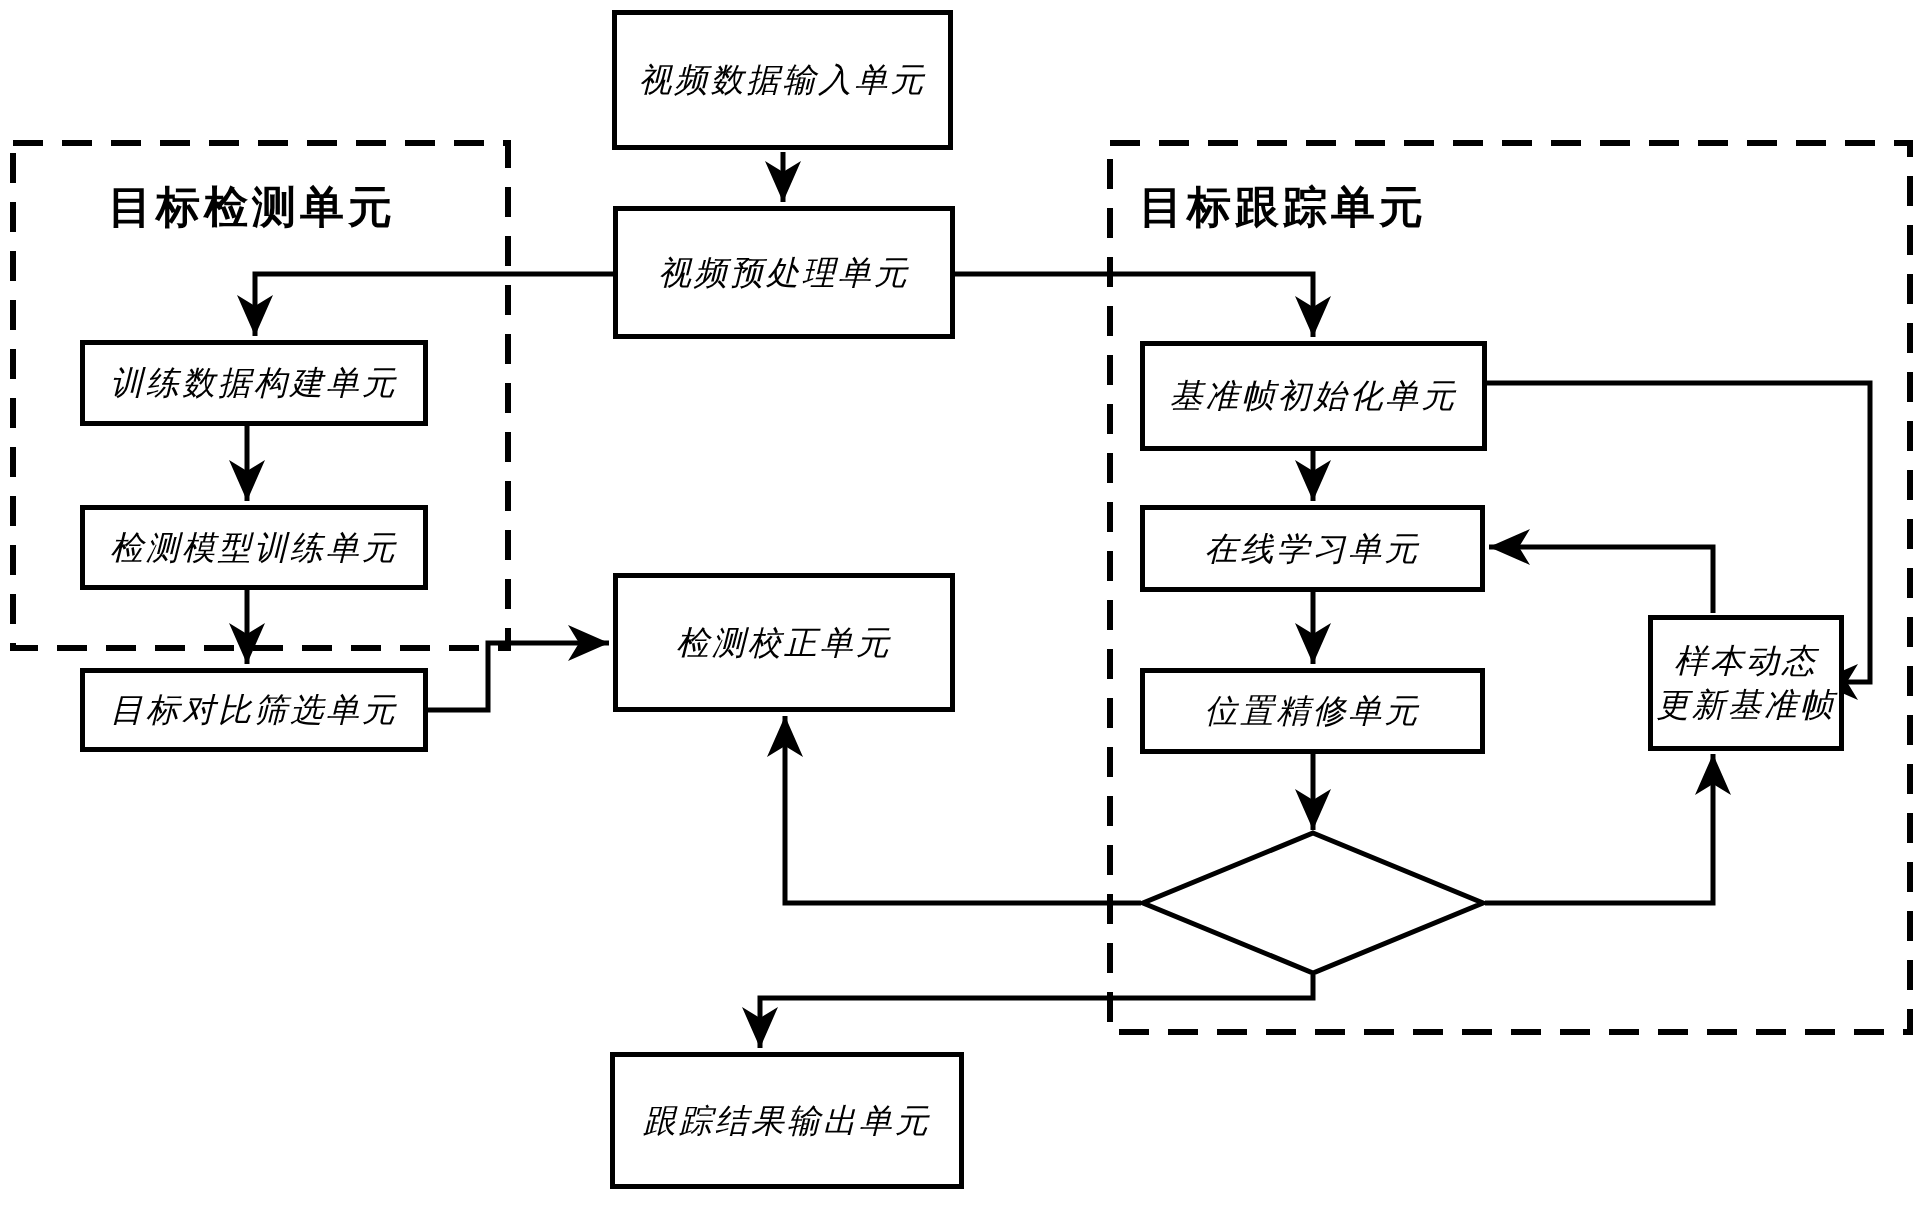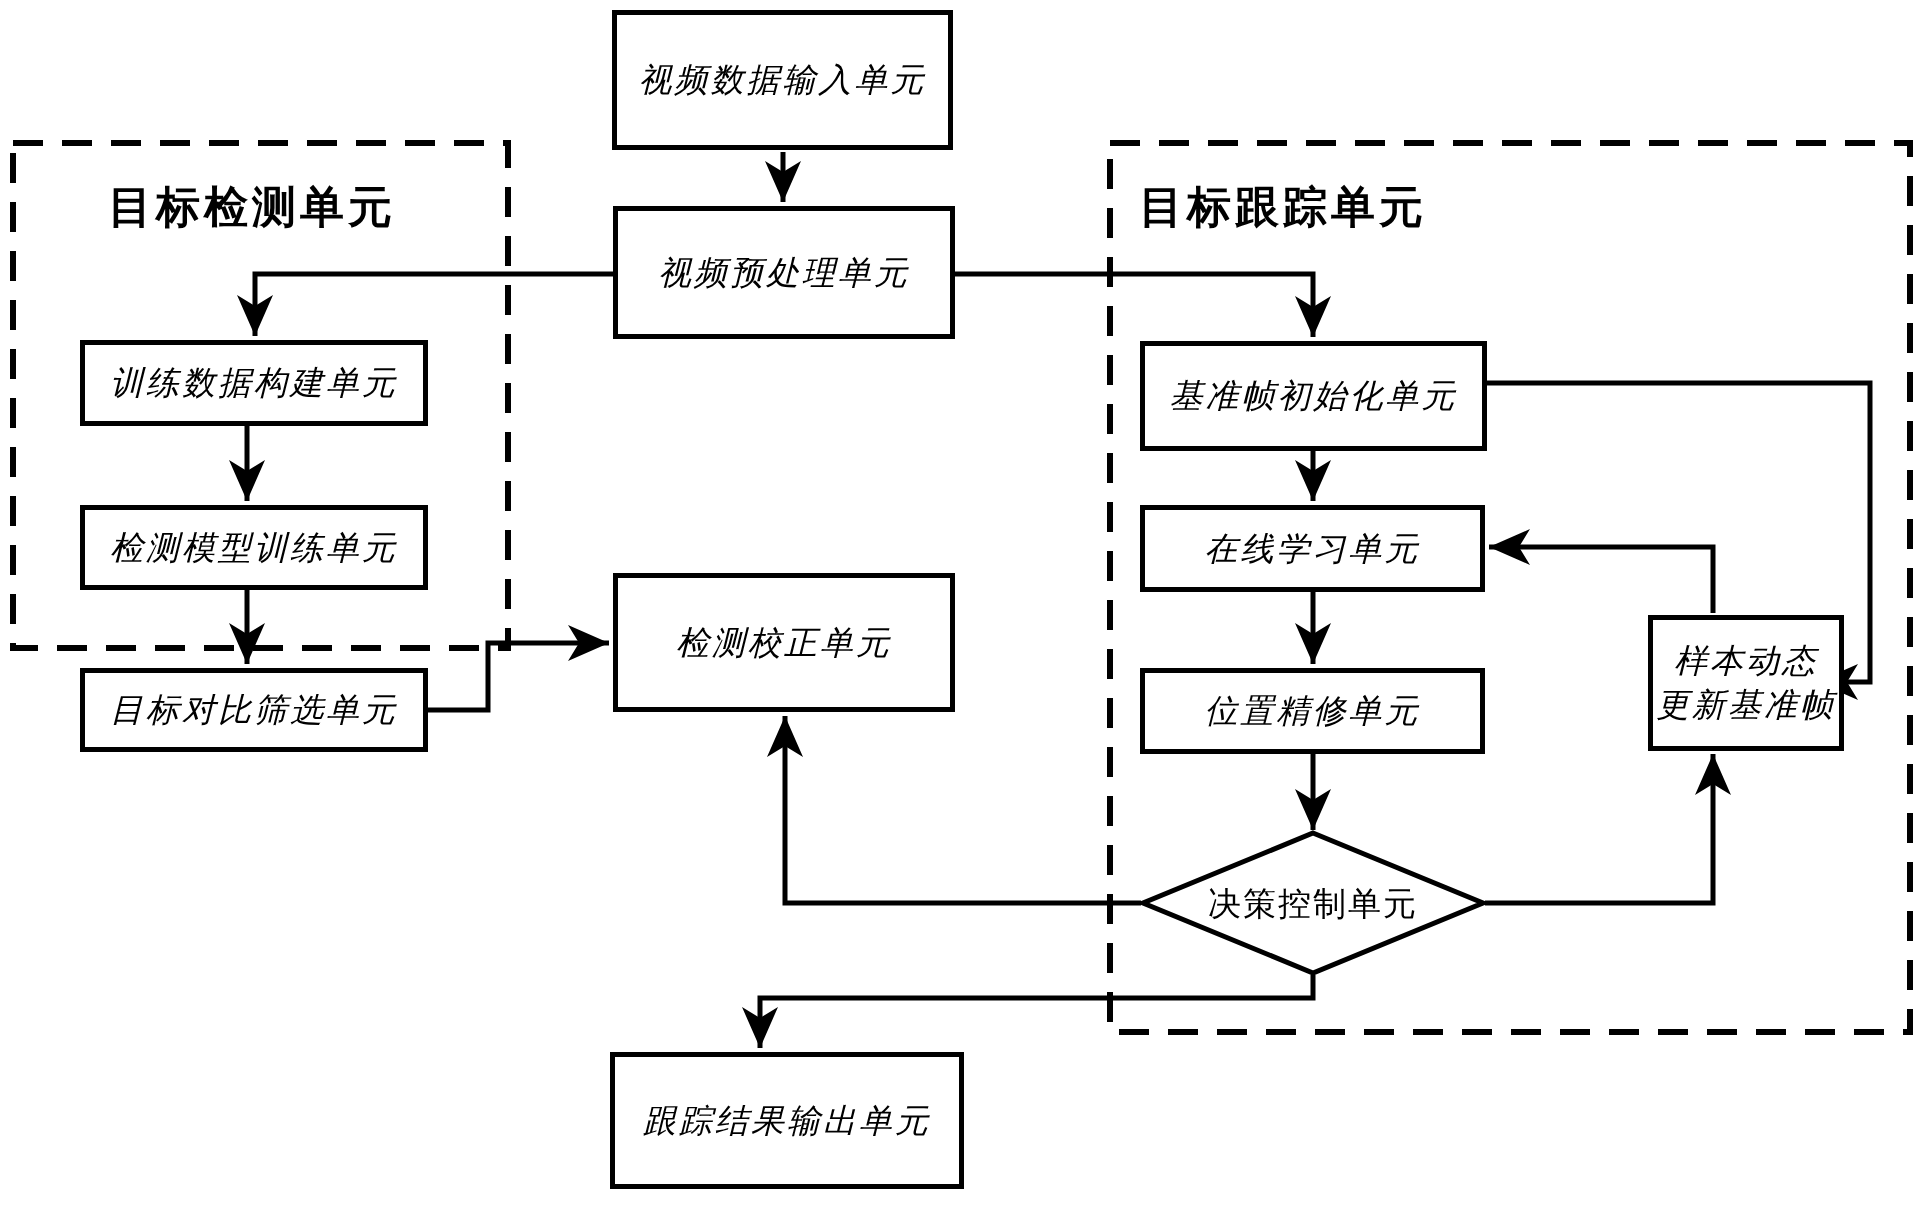--- a/index.html
+++ b/index.html
@@ -134,16 +134,15 @@
     <span class="lbl twoline">
       <span>样本动态</span><br>
       <span>更新基准帧</span>
     </span>
   </div>
 
   <div class="node" style="left:610px; top:1052px; width:354px; height:137px;">
     <span class="lbl">跟踪结果输出单元</span>
   </div>
 
-  <div class="diamond-label" style="left:1313px; top:904px;">决策控制单元</div>
 
 
 </div>
 
 </body></html>

